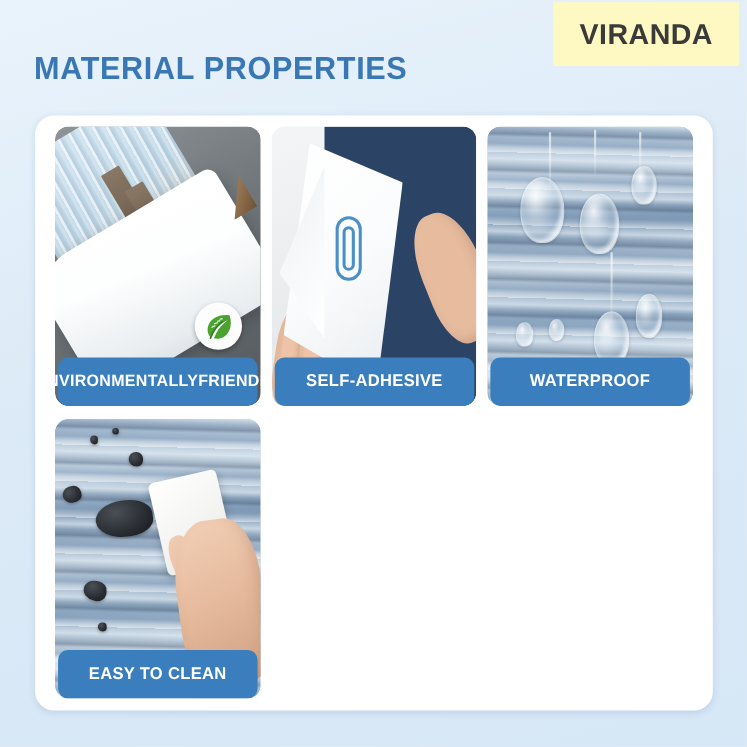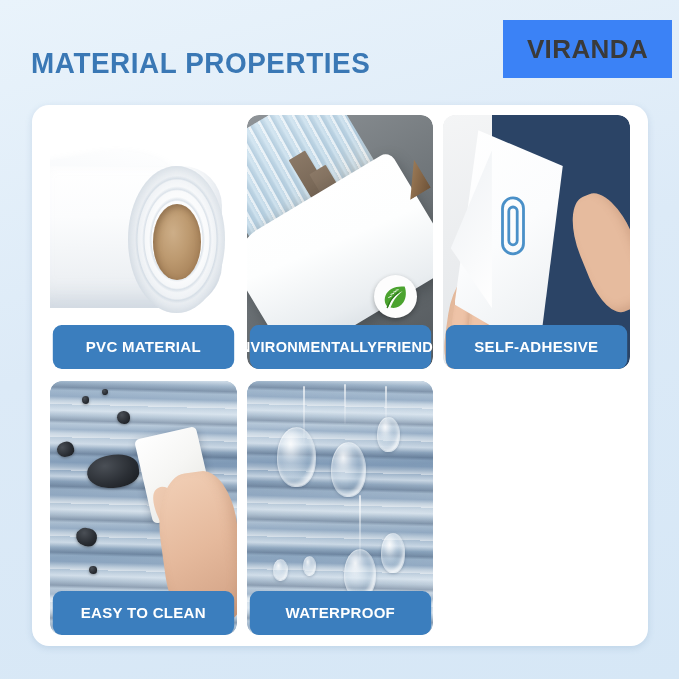--- a/index.html
+++ b/index.html
@@ -11,22 +11,22 @@
   }
 
   
   #page-title{
     position:absolute;left:31px;top:47px;
     font-size:29px;font-weight:bold;letter-spacing:.6px;
     color:#3a78b5;white-space:nowrap;
     transform:scaleX(.96);transform-origin:left center;
   }
   #brand-box{
-    position:absolute;left:503px;top:20px;width:169px;height:58px;
-    background:#3b82f6;display:flex;align-items:center;justify-content:center;
+    position:absolute;left:503px;top:2px;width:169px;height:58px;
+    background:#fef9c3;display:flex;align-items:center;justify-content:center;
   }
   #brand-box span{
     font-size:26px;font-weight:bold;color:#3a3a3a;letter-spacing:.4px;
   }
 
   
   #panel{
     position:absolute;left:32px;top:105px;width:616px;height:541px;
     background:#ffffff;border-radius:17px;
     box-shadow:0 2px 7px rgba(90,130,170,.20);
@@ -255,30 +255,20 @@
 
 <div id="page-title">MATERIAL PROPERTIES</div>
 
 <div id="brand-box">
   <span>VIRANDA</span>
 </div>
 
 <div id="panel">
   <div id="grid">
 
-    <div class="card c1">
-      <div class="photo">
-        <div class="roll-sheet"></div>
-        <div class="roll-body"></div>
-        <div class="roll-face"></div>
-        <div class="roll-rings"></div>
-        <div class="roll-core"></div>
-      </div>
-      <div class="label">PVC MATERIAL</div>
-    </div>
 
     <div class="card c2">
       <div class="photo">
         <div class="bg-print"></div>
         <div class="plank"></div>
         <div class="plank b"></div>
         <div class="roll-white"></div>
         <div class="roll-tip"></div>
         <div class="leaf-badge">
           <svg viewBox="0 0 64 64" aria-hidden="true">
@@ -310,51 +300,51 @@
           <svg viewBox="0 0 40 90" aria-hidden="true">
             <rect x="5" y="5" width="30" height="80" rx="15" ry="15" fill="none" stroke="#4a90c8" stroke-width="4"></rect>
             <rect x="14" y="18" width="12" height="54" rx="6" ry="6" fill="none" stroke="#4a90c8" stroke-width="4"></rect>
           </svg>
         </div>
         <div class="hand hand-r"></div>
       </div>
       <div class="label">SELF-ADHESIVE</div>
     </div>
 
-    <div class="card c5">
-      <div class="photo">
-        <div class="wood"></div>
-        <div class="stain" style="left:20%;top:29%;width:28%;height:13%;transform:rotate(-8deg);"></div>
-        <div class="stain" style="left:14%;top:58%;width:11%;height:7%;transform:rotate(12deg);"></div>
-        <div class="stain" style="left:36%;top:12%;width:7%;height:5%;"></div>
-        <div class="stain" style="left:17%;top:6%;width:4%;height:3%;"></div>
-        <div class="stain" style="left:28%;top:3%;width:3%;height:2.4%;"></div>
-        <div class="stain" style="left:21%;top:73%;width:4%;height:3%;"></div>
-        <div class="stain" style="left:4%;top:24%;width:9%;height:6%;transform:rotate(-18deg);"></div>
-        <div class="cloth"></div>
-        <div class="thumb"></div>
-        <div class="hand-c"></div>
-      </div>
-      <div class="label">EASY TO CLEAN</div>
-    </div>
-
     <div class="card c4">
       <div class="photo">
         <div class="wood"></div>
         <div class="streak" style="left:30%;top:2%;height:22%;"></div>
         <div class="streak" style="left:52%;top:1%;height:16%;"></div>
         <div class="streak" style="left:74%;top:2%;height:14%;"></div>
         <div class="streak" style="left:60%;top:45%;height:26%;"></div>
         <div class="drop" style="left:16%;top:18%;width:20%;height:23%;"></div>
         <div class="drop" style="left:45%;top:24%;width:18%;height:21%;"></div>
         <div class="drop" style="left:70%;top:14%;width:11%;height:13%;"></div>
         <div class="drop" style="left:52%;top:66%;width:16%;height:19%;"></div>
         <div class="drop" style="left:72%;top:60%;width:12%;height:15%;"></div>
         <div class="drop" style="left:14%;top:70%;width:7%;height:8%;"></div>
         <div class="drop" style="left:30%;top:69%;width:6%;height:7%;"></div>
         <div class="drop" style="left:63%;top:84%;width:9%;height:10%;"></div>
       </div>
       <div class="label">WATERPROOF</div>
     </div>
 
+    <div class="card c5">
+      <div class="photo">
+        <div class="wood"></div>
+        <div class="stain" style="left:20%;top:29%;width:28%;height:13%;transform:rotate(-8deg);"></div>
+        <div class="stain" style="left:14%;top:58%;width:11%;height:7%;transform:rotate(12deg);"></div>
+        <div class="stain" style="left:36%;top:12%;width:7%;height:5%;"></div>
+        <div class="stain" style="left:17%;top:6%;width:4%;height:3%;"></div>
+        <div class="stain" style="left:28%;top:3%;width:3%;height:2.4%;"></div>
+        <div class="stain" style="left:21%;top:73%;width:4%;height:3%;"></div>
+        <div class="stain" style="left:4%;top:24%;width:9%;height:6%;transform:rotate(-18deg);"></div>
+        <div class="cloth"></div>
+        <div class="thumb"></div>
+        <div class="hand-c"></div>
+      </div>
+      <div class="label">EASY TO CLEAN</div>
+    </div>
+
 
   </div>
 </div>
 
 </body></html>

